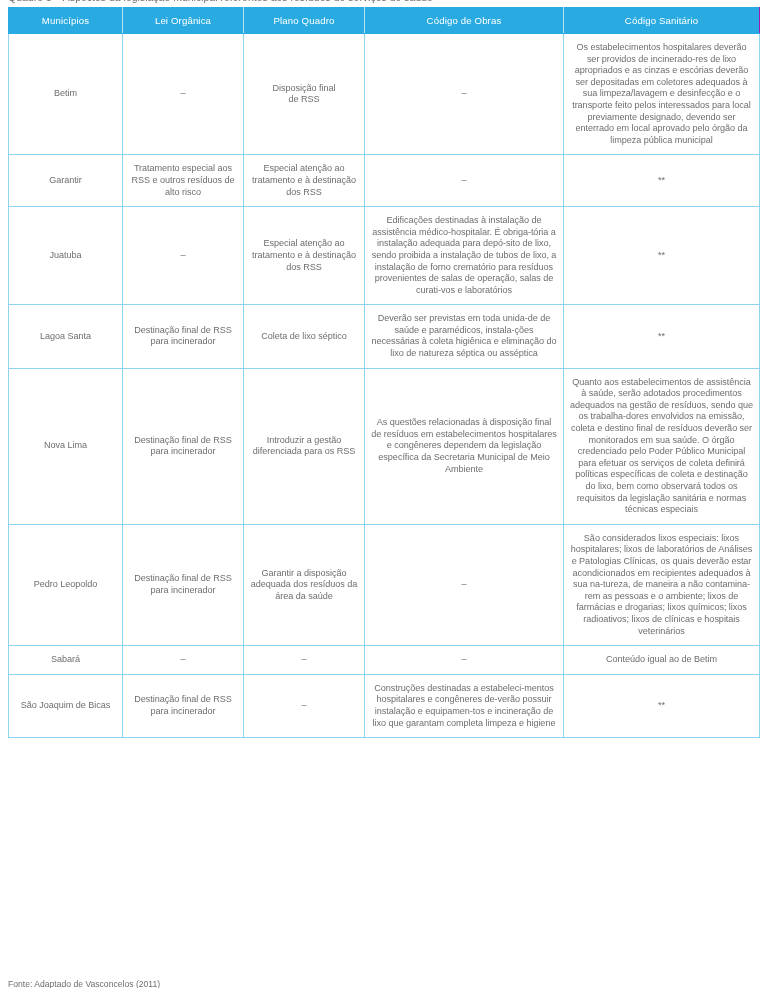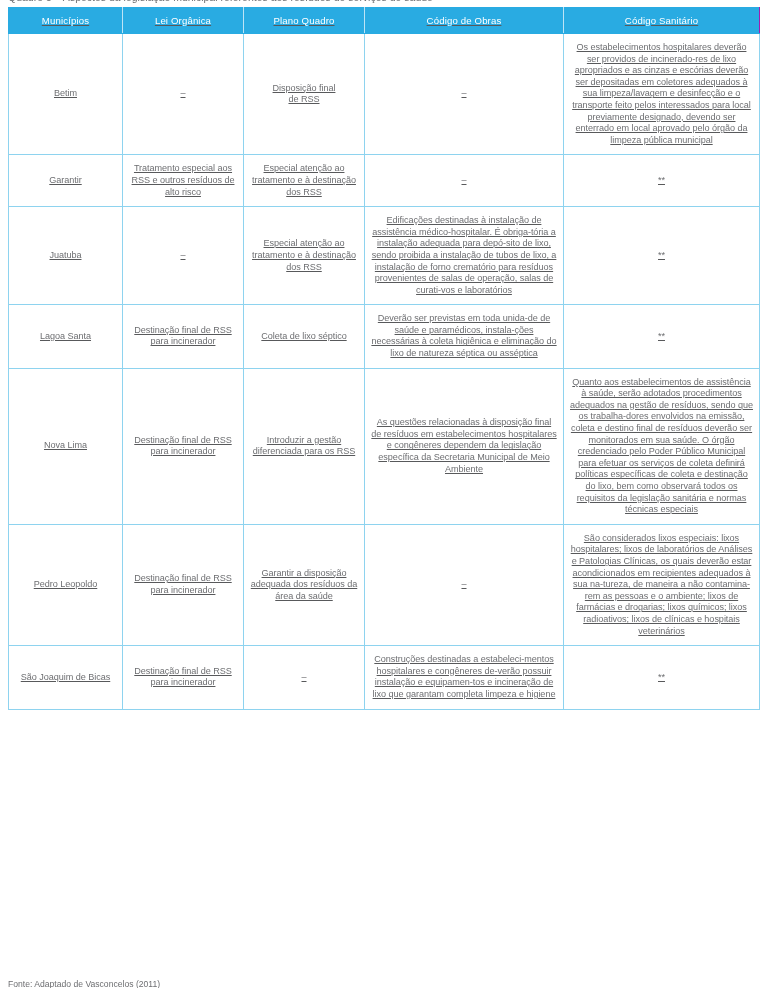--- a/index.html
+++ b/index.html
@@ -34,21 +34,20 @@
     white-space: nowrap;
   }
 
   table.reg-table {
     position: absolute;
     top: 7px;
     left: 8px;
     width: 751px;
     border-collapse: collapse;
     table-layout: fixed;
-    text-decoration: underline;
   }
 
   table.reg-table th,
   table.reg-table td {
     border: 1px solid #8ed3ef;
     padding: 8px 6px;
     text-align: center;
     vertical-align: middle;
     font-size: 9.1px;
     line-height: 11.6px;
@@ -151,20 +150,27 @@
           <td>Quanto aos estabelecimentos de assistência à saúde, serão adotados procedimentos adequados na gestão de resíduos, sendo que os trabalha-dores envolvidos na emissão, coleta e destino final de resíduos deverão ser monitorados em sua saúde. O órgão credenciado pelo Poder Público Municipal para efetuar os serviços de coleta definirá políticas específicas de coleta e destinação do lixo, bem como observará todos os requisitos da legislação sanitária e normas técnicas especiais</td>
         </tr>
         <tr>
           <td>Pedro Leopoldo</td>
           <td>Destinação final de RSS para incinerador</td>
           <td>Garantir a disposição adequada dos resíduos da área da saúde</td>
           <td class="dash">–</td>
           <td>São considerados lixos especiais: lixos hospitalares; lixos de laboratórios de Análises e Patologias Clínicas, os quais deverão estar acondicionados em recipientes adequados à sua na-tureza, de maneira a não contamina-rem as pessoas e o ambiente; lixos de farmácias e drogarias; lixos químicos; lixos radioativos; lixos de clínicas e hospitais veterinários</td>
         </tr>
         <tr>
+          <td>Sabará</td>
+          <td class="dash">–</td>
+          <td class="dash">–</td>
+          <td class="dash">–</td>
+          <td>Conteúdo igual ao de Betim</td>
+        </tr>
+        <tr>
           <td>São Joaquim de Bicas</td>
           <td>Destinação final de RSS para incinerador</td>
           <td class="dash">–</td>
           <td>Construções destinadas a estabeleci-mentos hospitalares e congêneres de-verão possuir instalação e equipamen-tos e incineração de lixo que garantam completa limpeza e higiene</td>
           <td>**</td>
         </tr>
       </tbody>
   </table>
 
   <div class="footnote">Fonte: Adaptado de Vasconcelos (2011)</div>

